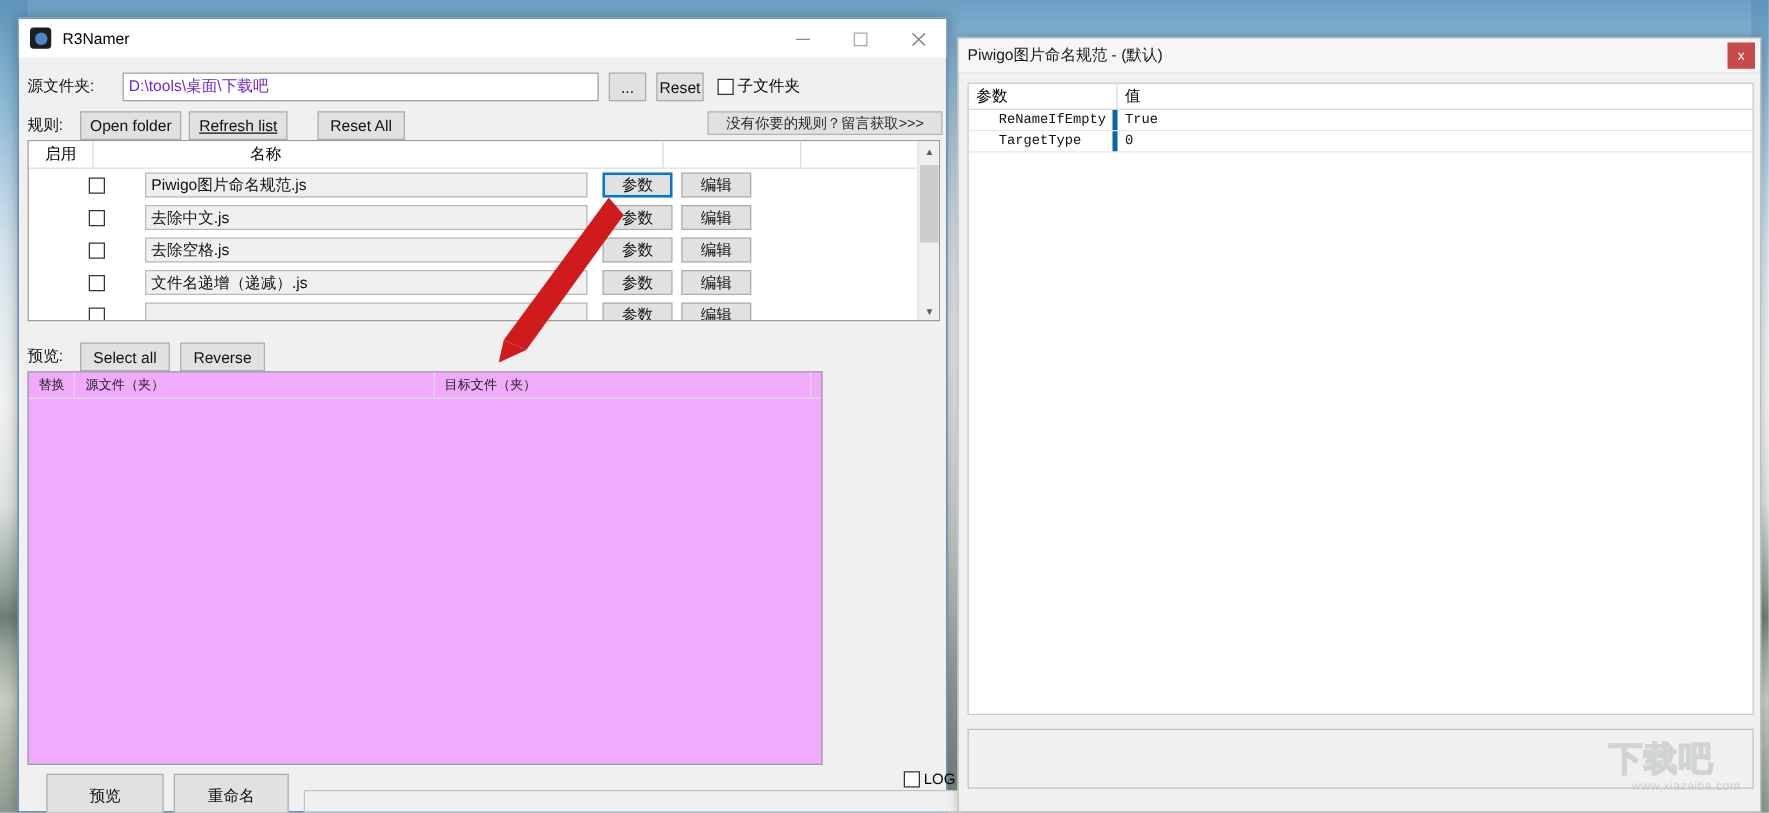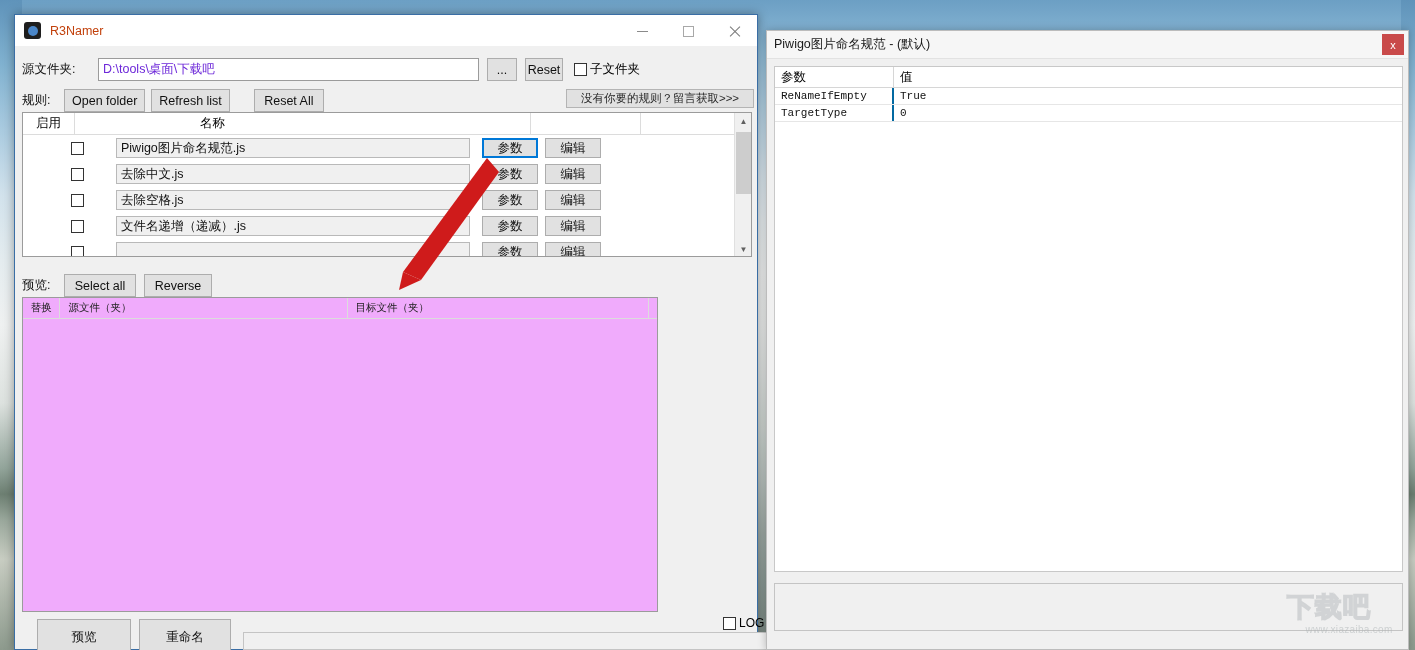--- a/index.html
+++ b/index.html
@@ -46,21 +46,21 @@
   .titlebar .app-icon {
     width: 17px; height: 17px; margin-left: 9px;
     background: #1e1e1e; border-radius: 3px;
     display: flex; align-items: center; justify-content: center;
   }
   .titlebar .app-icon i {
     display:block; width: 10px; height: 10px; border-radius: 50%;
     background: #4a86c8;
   }
   .titlebar .title {
-    margin-left: 9px; font-size: 12.5px; color: #c2410c;
+    margin-left: 9px; font-size: 12.5px; color: #000000;
   }
   .win-btns { position: absolute; right: 0; top: 0; display: flex; height: 32px; }
   .win-btn {
     width: 46px; height: 32px;
     display: flex; align-items: center; justify-content: center;
     color: #888; font-size: 13px; line-height: 1;
   }
   .win-btn .gl-min { display:block; width: 11px; height: 1px; background:#8a8a8a; }
   .win-btn .gl-max { display:block; width: 11px; height: 11px; border: 1px solid #a8a8a8; }
   .win-btn .gl-close { display:block; position: relative; width: 13px; height: 13px; }
@@ -97,21 +97,21 @@
   #open-btn { width: 38px; margin-left: 8px; }
   .cb-wrap { display: flex; align-items: center; margin-left: 11px; font-size: 12.5px; }
   .cb {
     width: 13px; height: 13px; border: 1px solid #333; background:#fff;
     display:inline-block; margin-right: 3px;
   }
 
   .row-rules { display:flex; align-items:center; margin: 8px 0 0 0; position: relative; }
   .lbl-rules { margin-left: 7px; width: 42px; }
   #open-folder-btn { margin-left: 0px; }
-  #refresh-list-btn { margin-left: 6px; }
+  #refresh-list-btn { margin-left: 6px; text-decoration: underline; }
   #reset-all-btn { margin-left: 24px; width: 70px; text-align: center; }
   #promo-btn {
     position: absolute; left: 551px; top: 0;
     width: 188px; height: 19px; font-size: 11.5px;
     background: #e1e1e1; border: 1px solid #b4b4b4;
     display:flex; align-items:center; justify-content:center;
     color: #2a2a2a;
   }
 
   
@@ -210,22 +210,22 @@
     position: absolute; left: 7px; top: 35px;
     width: 629px; height: 506px;
     background: #fff; border: 1px solid #c8c8c8;
   }
   .pg-head { display:flex; height: 21px; border-bottom: 1px solid #d6d6d6; }
   .pg-head .pg-c1 { width: 119px; font-size: 12.5px; padding-left: 6px; display:flex; align-items:center; border-right: 1px solid #d6d6d6; }
   .pg-head .pg-c2 { flex:1; font-size: 12.5px; padding-left: 6px; display:flex; align-items:center; }
   .pg-row { display:flex; height: 17px; border-bottom: 1px solid #e6e6e6; }
   .pg-row .pg-c1 {
     width: 119px; font-family: "Liberation Mono", "DejaVu Sans Mono", monospace;
-    font-size: 11px; padding-left: 6px; display:flex; align-items:center;
-    border-right: 2px solid #0369a1; color: #111;
+    font-size: 11px; padding-left: 24px; display:flex; align-items:center;
+    border-right: 4px solid #0369a1; color: #111;
   }
   .pg-row .pg-c2 {
     flex:1; font-family: "Liberation Mono", "DejaVu Sans Mono", monospace;
     font-size: 11px; padding-left: 6px; display:flex; align-items:center; color: #111;
   }
   .pg-fill { flex:1; }
   .pg-fill .splitline { width: 119px; height: 100%; border-right: 1px solid #d6d6d6; }
   #desc-panel {
     position: absolute; left: 7px; top: 552px; width: 629px; height: 48px;
     background: #f0f0f0; border: 1px solid #c4c4c4;

